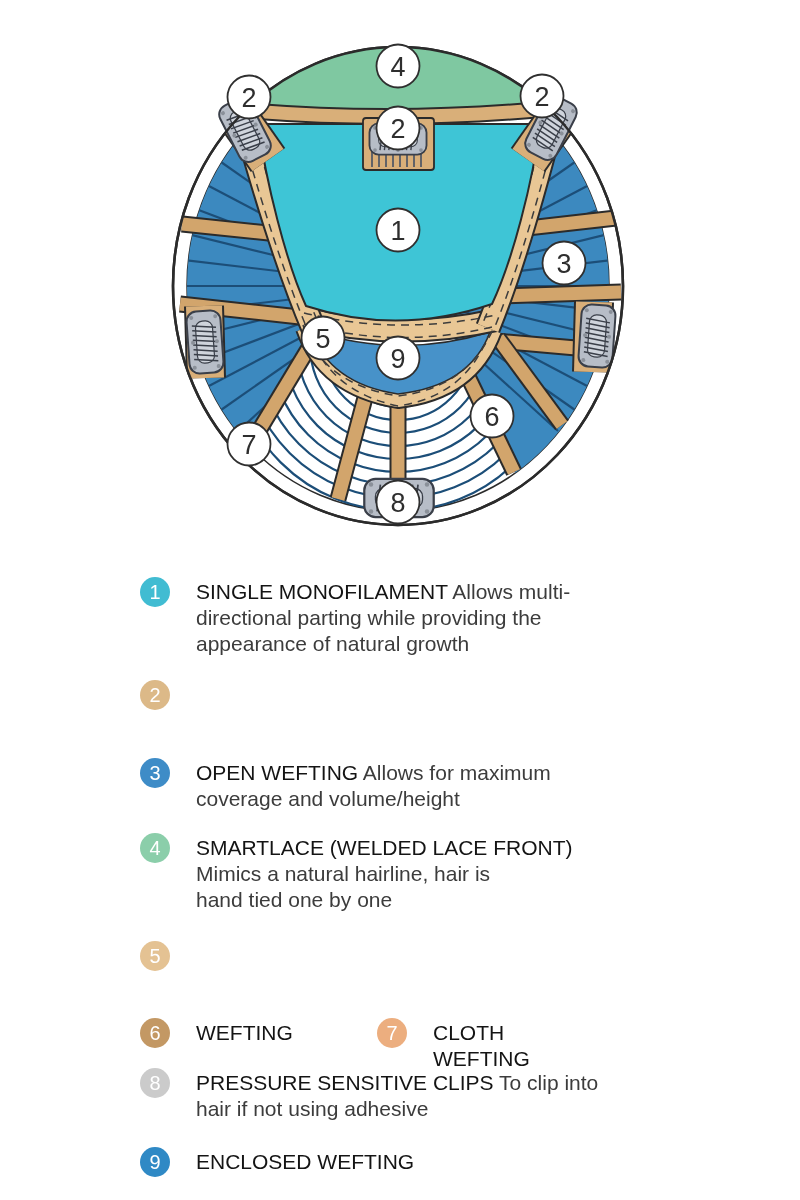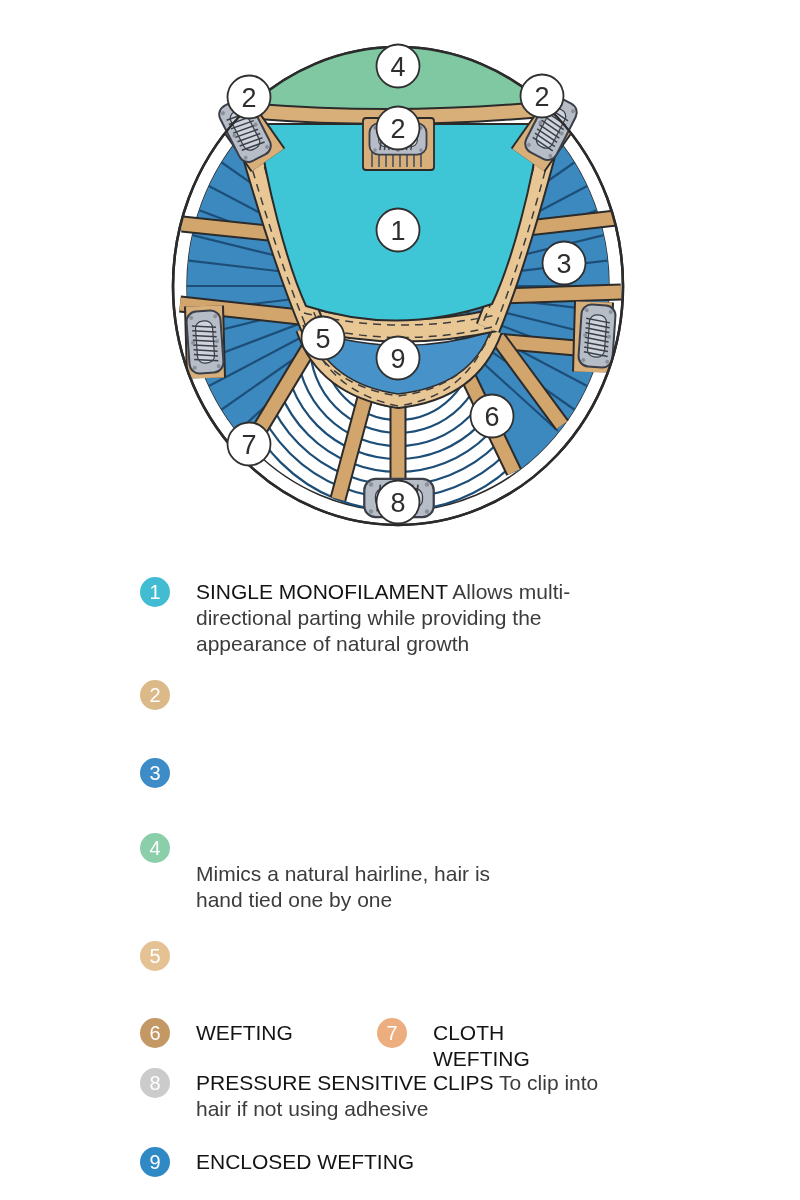--- a/index.html
+++ b/index.html
@@ -253,25 +253,27 @@
 directional parting while providing the
 appearance of natural growth</span></div>
   </div>
 
   <div class="legend-item" style="top:680px">
     <div class="lg-circle" style="background: rgb(220, 185, 136);">2</div>
   </div>
 
   <div class="legend-item" style="top:758px">
     <div class="lg-circle" style="background: rgb(62, 140, 199);">3</div>
+    <div class="lg-text"><span class="lg-title">OPEN WEFTING</span><span class="lg-desc"> Allows for maximum
+coverage and volume/height</span></div>
   </div>
 
   <div class="legend-item" style="top:833px">
     <div class="lg-circle" style="background: rgb(139, 206, 170);">4</div>
-    <div class="lg-text"><span class="lg-desc">
+    <div class="lg-text"><span class="lg-title">SMARTLACE (WELDED LACE FRONT)</span><span class="lg-desc">
 Mimics a natural hairline, hair is
 hand tied one by one</span></div>
   </div>
 
   <div class="legend-item" style="top:941px">
     <div class="lg-circle" style="background: rgb(228, 194, 147);">5</div>
   </div>
 
   <div class="legend-item" style="top:1018px">
     <div class="lg-circle" style="background: rgb(195, 152, 100);">6</div>

